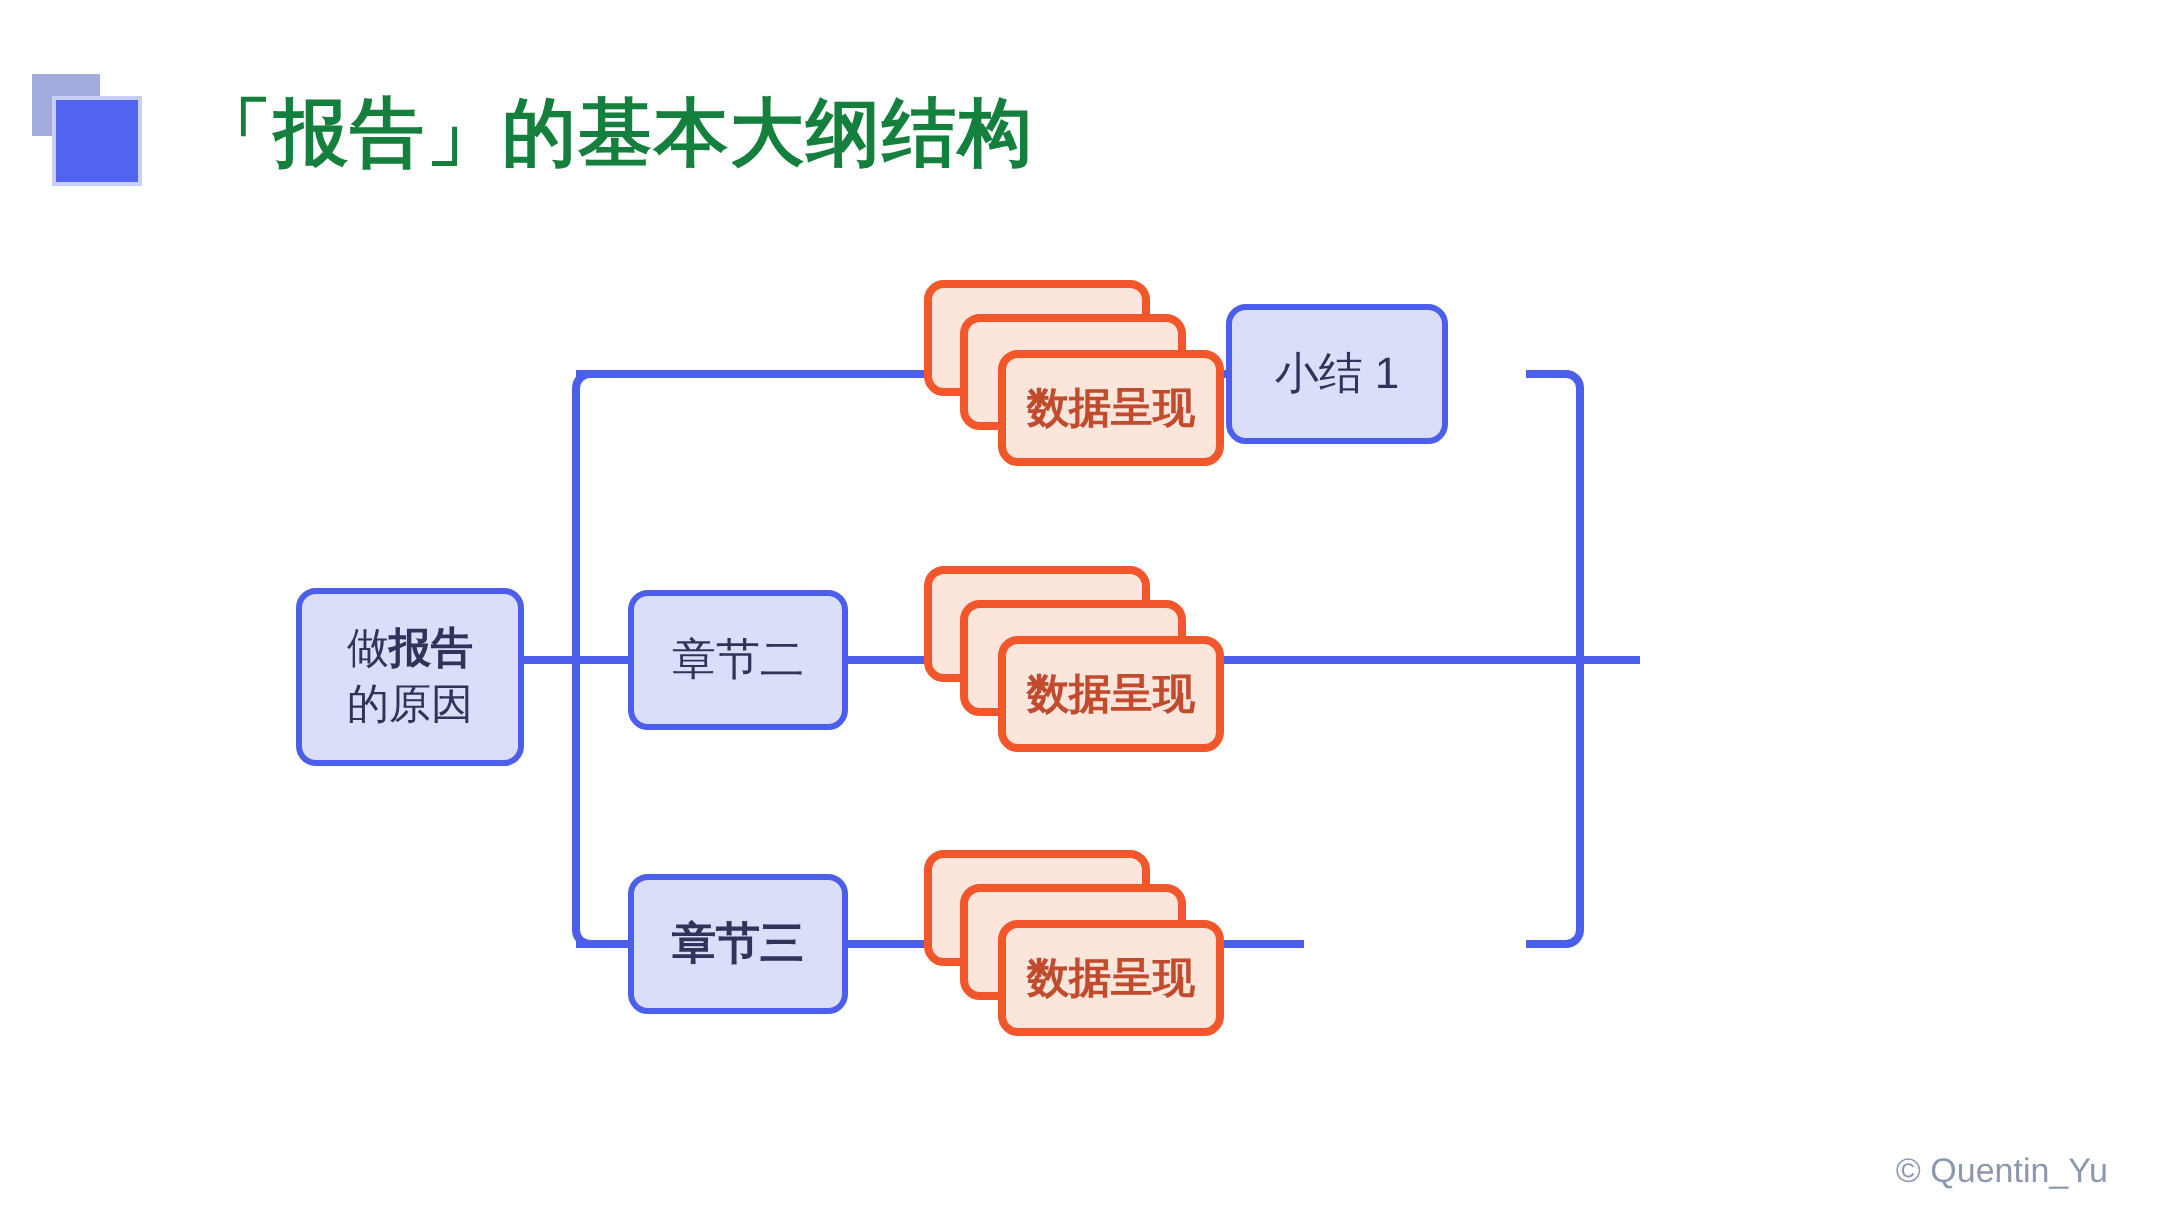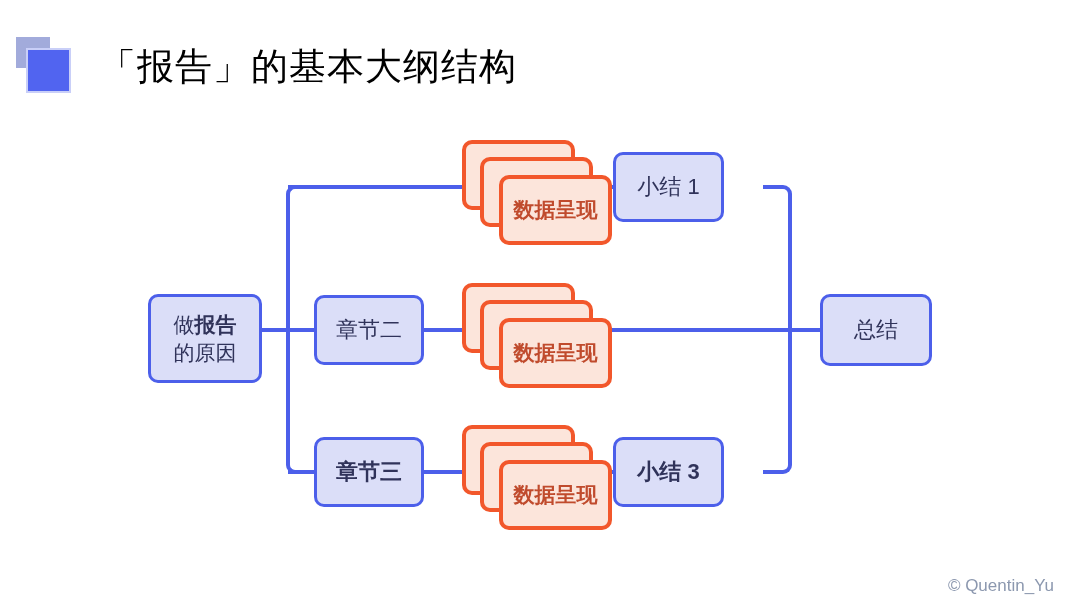--- a/index.html
+++ b/index.html
@@ -12,21 +12,21 @@
     --card-text:#C04B2D;
   }
   *{box-sizing:border-box;margin:0;padding:0;}
   body{background:#ffffff;font-family:"Liberation Sans","DejaVu Sans",sans-serif;}
   .slide{position:relative;width:1080px;height:608px;background:#ffffff;overflow:hidden;}
 
   
   .deco-back{position:absolute;left:16px;top:37px;width:34px;height:31px;background:#A2ABDB;}
   .deco-front{position:absolute;left:26px;top:48px;width:45px;height:45px;background:#5164F0;border:2px solid #C9CFF8;}
 
-  .page-title{position:absolute;left:99px;top:42px;font-size:37px;font-weight:400;color:#000000;letter-spacing:1px;text-align:right;}
+  .page-title{position:absolute;left:99px;top:42px;font-size:37px;font-weight:700;color:#15803d;letter-spacing:1px;text-align:right;}
 
   
   .hline{position:absolute;height:4px;background:var(--line);z-index:1;}
   .hline-row1{left:288px;top:185px;width:364px;}
   .hline-row2{left:262px;top:328px;width:558px;}
   .hline-row3{left:288px;top:470px;width:364px;}
   .bracket{position:absolute;z-index:1;}
   .bracket-left{left:286px;top:185px;width:28px;height:289px;
     border-left:4px solid var(--line);border-top:4px solid var(--line);border-bottom:4px solid var(--line);
     border-radius:9px 0 0 9px;}
@@ -41,21 +41,21 @@
   .node-root{left:148px;top:294px;width:114px;height:89px;font-size:21px;line-height:1.32;}
   .node-chapter{left:314px;width:110px;height:70px;}
   .node-summary{left:613px;width:111px;height:70px;}
   .row1{top:152px;} .row2{top:295px;} .row3{top:437px;font-weight:bold;}
   .node-conclusion{left:820px;top:294px;width:112px;height:72px;}
   .bold{font-weight:bold;}
 
   
   .stack{position:absolute;left:462px;width:152px;height:108px;z-index:2;}
   .stack-1{top:140px;} .stack-2{top:283px;} .stack-3{top:425px;}
-  .card{position:absolute;width:113px;height:70px;background:var(--card-fill);
+  .card{position:absolute;width:113px;height:58px;background:var(--card-fill);
     border:4px solid var(--card-border);border-radius:10px;}
   .card-back{left:0;top:0;}
   .card-mid{left:18px;top:17px;}
   .card-front{left:37px;top:35px;display:flex;align-items:center;justify-content:center;
     color:var(--card-text);font-size:21px;font-weight:600;}
 
   .copyright{position:absolute;right:26px;top:576px;font-size:17px;font-weight:normal;color:#8C98AF;}
 </style>
 </head>
 <body>
@@ -104,23 +104,17 @@
     <div class="card card-back"></div>
     <div class="card card-mid"></div>
     <div class="card card-front">
       <span>数据呈现</span>
     </div>
   </div>
 
   <div class="node node-summary row1">
     <span>小结 1</span>
   </div>
-  <div class="node node-summary row3">
-    <span>小结 3</span>
-  </div>
 
-  <div class="node node-conclusion">
-    <span>总结</span>
-  </div>
 
   <div class="copyright">© Quentin_Yu</div>
 
 </div>
 
 </body></html>

